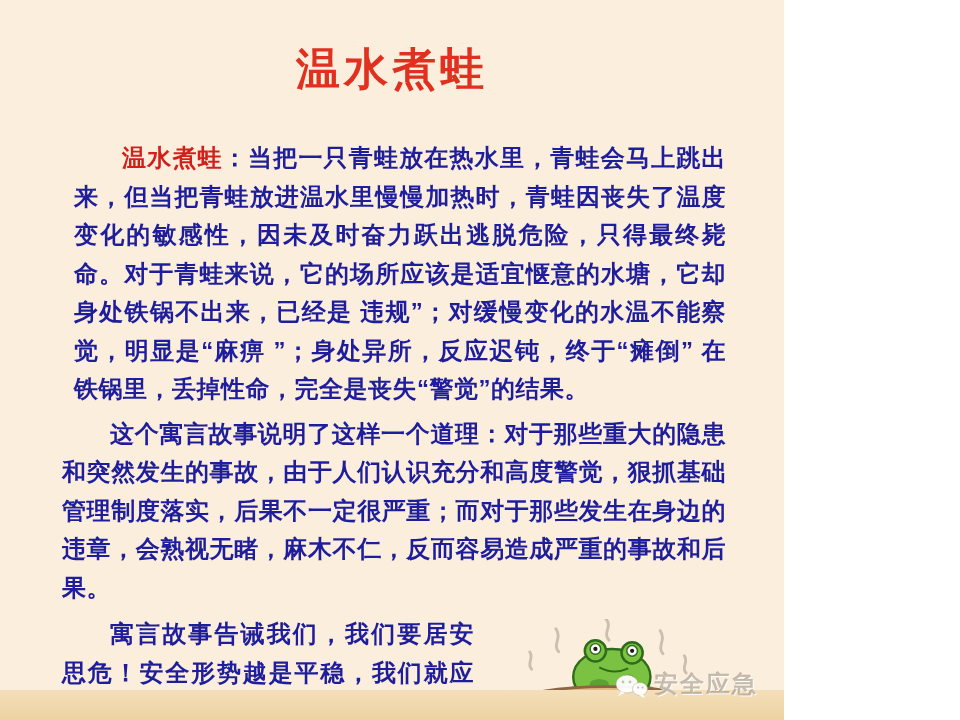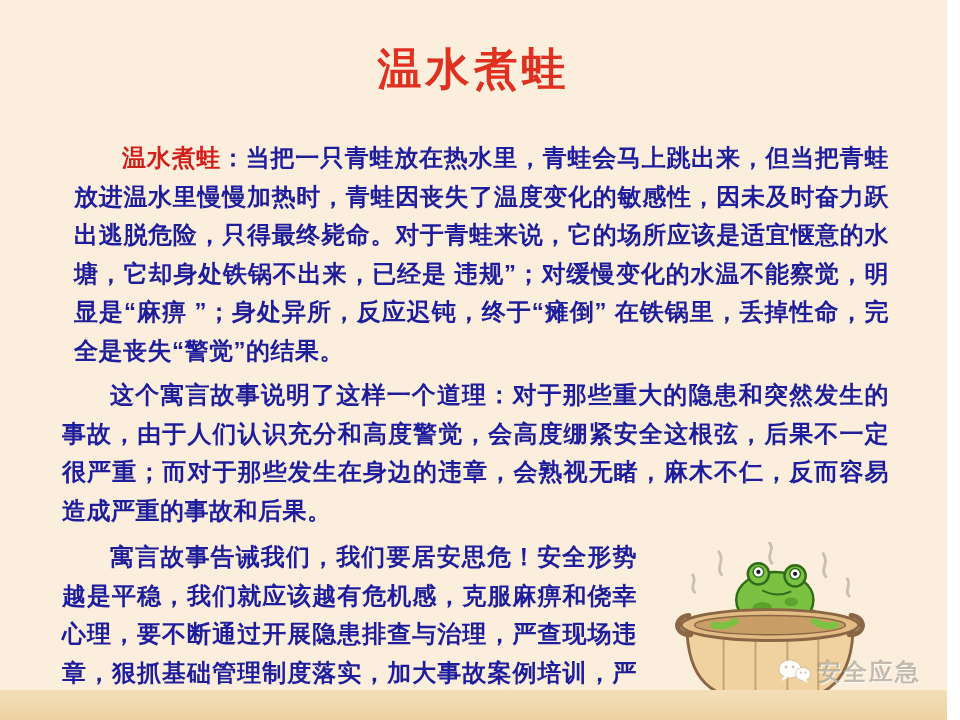--- a/index.html
+++ b/index.html
@@ -1,18 +1,18 @@
 <!DOCTYPE html>
 <html><head>
 <meta charset="utf-8">
 <style>
   html,body{margin:0;padding:0;}
   .slide{
     position:relative;
-    width:947px;height:720px;
+    width:784px;height:720px;
     background:#FCEEDC;
     overflow:hidden;
     font-family:"Liberation Sans", sans-serif;
   }
   .title{
     margin:40px 0 0 0;
     text-align:center;
     font-family:"Liberation Serif", serif;
     font-size:44px;
     font-weight:bold;
@@ -44,23 +44,23 @@
     margin:4px 0 0 14px;
   }
   .footer-band{
     position:absolute;
     left:0;bottom:0;
     width:100%;height:30px;
     background:linear-gradient(#F4DFB9,#EDD2A2);
   }
   .watermark{
     position:absolute;
-    right:26px;bottom:32px;
+    right:26px;bottom:20px;
     display:flex;
-    align-items:center;
+    align-items:flex-end;
     gap:6px;
   }
   .watermark-label{
     font-size:24px;
     font-weight:bold;
     color:rgba(125,112,92,0.45);
     text-shadow:1px 1px 0 rgba(255,255,255,0.85);
     letter-spacing:2px;
   }
 </style>
@@ -68,21 +68,21 @@
 <body>
 
 <div class="slide">
 
   <h1 class="title">温水煮蛙</h1>
 
   <div class="content">
 
     <p class="para p1"><span class="red">温水煮蛙</span><span>：</span><span>当把一只青蛙放在热水里，青蛙会马上跳出来，但当把青蛙放进温水里慢慢加热时，青蛙因丧失了温度变化的敏感性，因未及时奋力跃出逃脱危险，只得最终毙命。对于青蛙来说，它的场所应该是适宜惬意的水塘，它却身处铁锅不出来，已经是 违规”；对缓慢变化的水温不能察觉，明显是“麻痹 ”；身处异所，反应迟钝，终于“瘫倒” 在铁锅里，丢掉性命，完全是丧失“警觉”的结果。</span></p>
 
-    <p class="para p2">这个寓言故事说明了这样一个道理：对于那些重大的隐患和突然发生的事故，由于人们认识充分和高度警觉，会高度绷紧安全这根弦，后果不一定很严重；而对于那些发生在身边的违章，会熟视无睹，麻木不仁，反而容易造成严重的事故和后果。</p>
+    <p class="para p2">这个寓言故事说明了这样一个道理：对于那些重大的隐患和突然发生的事故，由于人们认识充分和高度警觉，狠抓基础管理制度落实，后果不一定很严重；而对于那些发生在身边的违章，会熟视无睹，麻木不仁，反而容易造成严重的事故和后果。</p>
 
     <div class="para3-wrap">
 
       <figure class="frog-figure">
         <svg viewBox="0 0 240 205" width="238" height="198">
 
           <g fill="none" stroke="#C6BCAC" stroke-width="3" stroke-linecap="round" opacity="0.9">
             <path d="M70,34 C63,26 74,20 67,10"></path>
             <path d="M122,22 C115,14 126,8 119,0"></path>
             <path d="M178,36 C171,28 182,22 175,12"></path>

